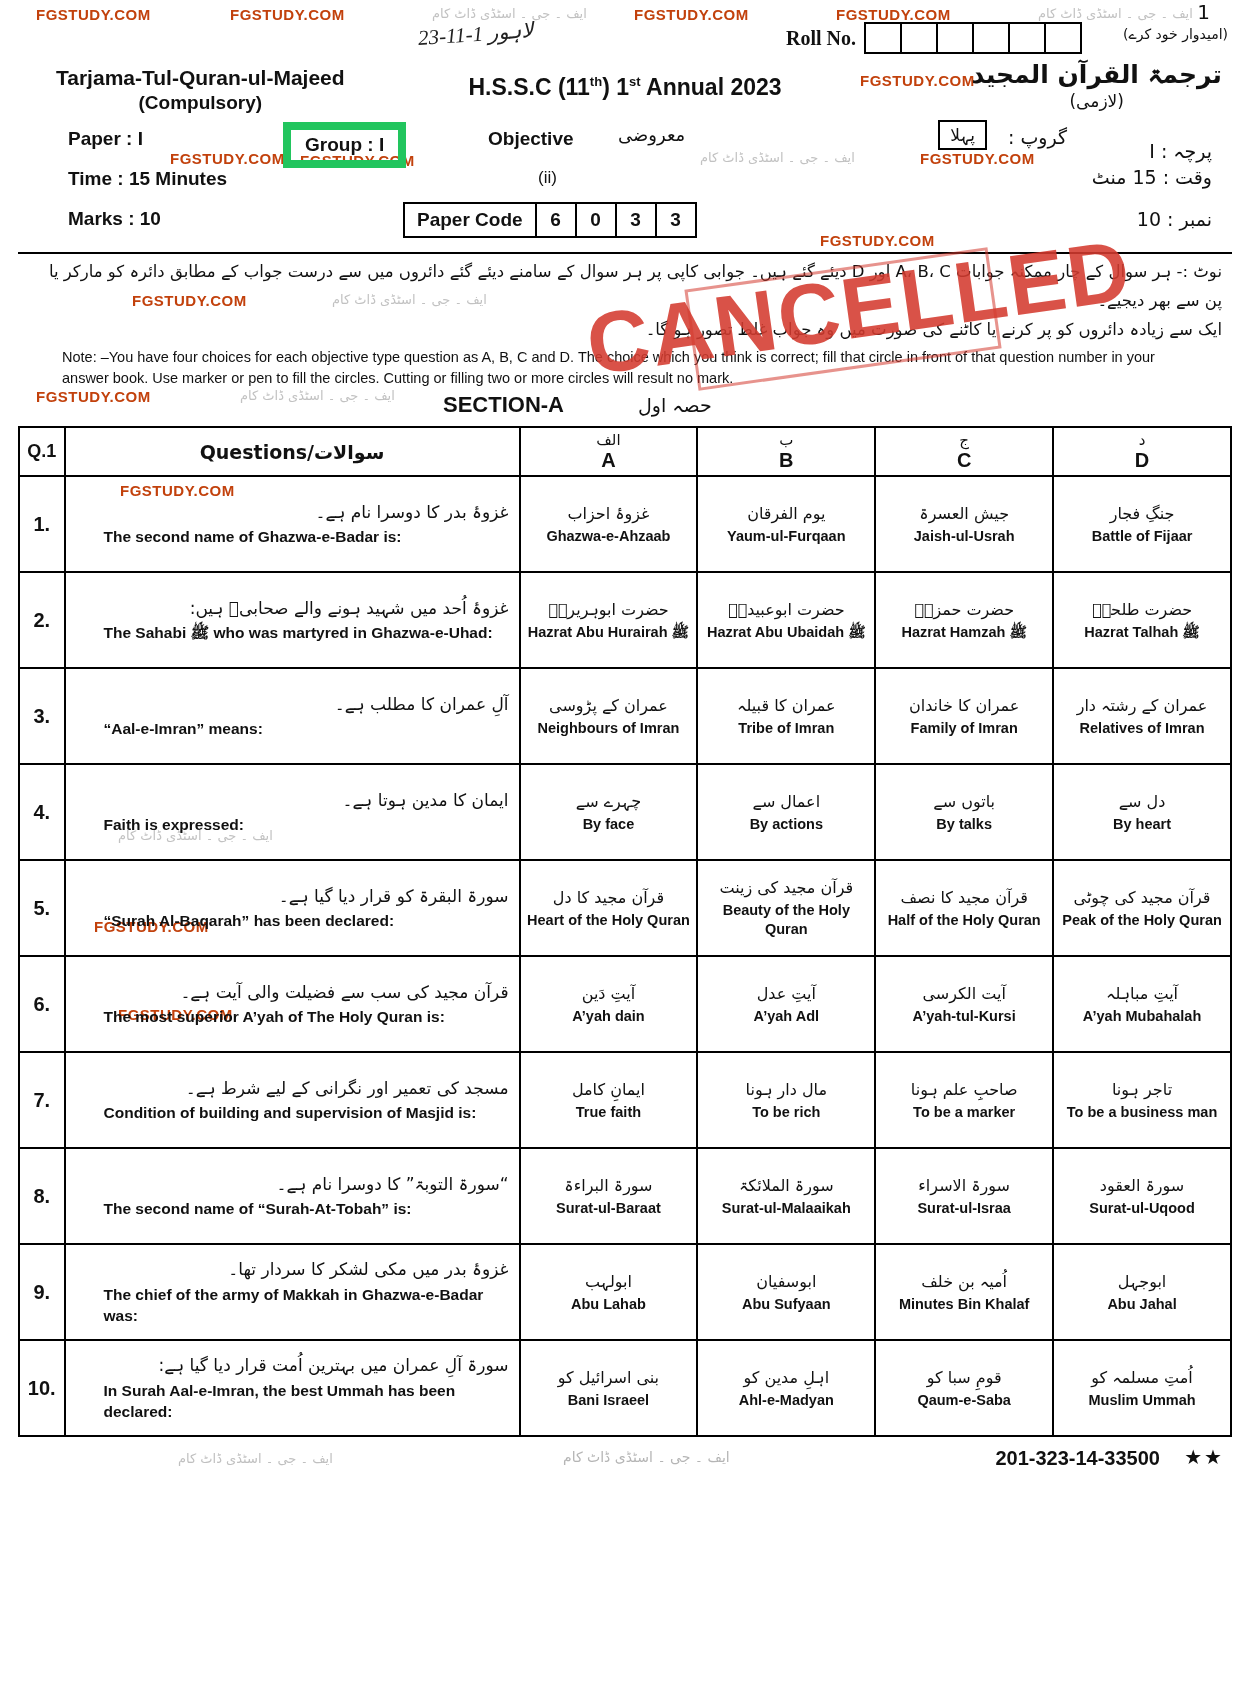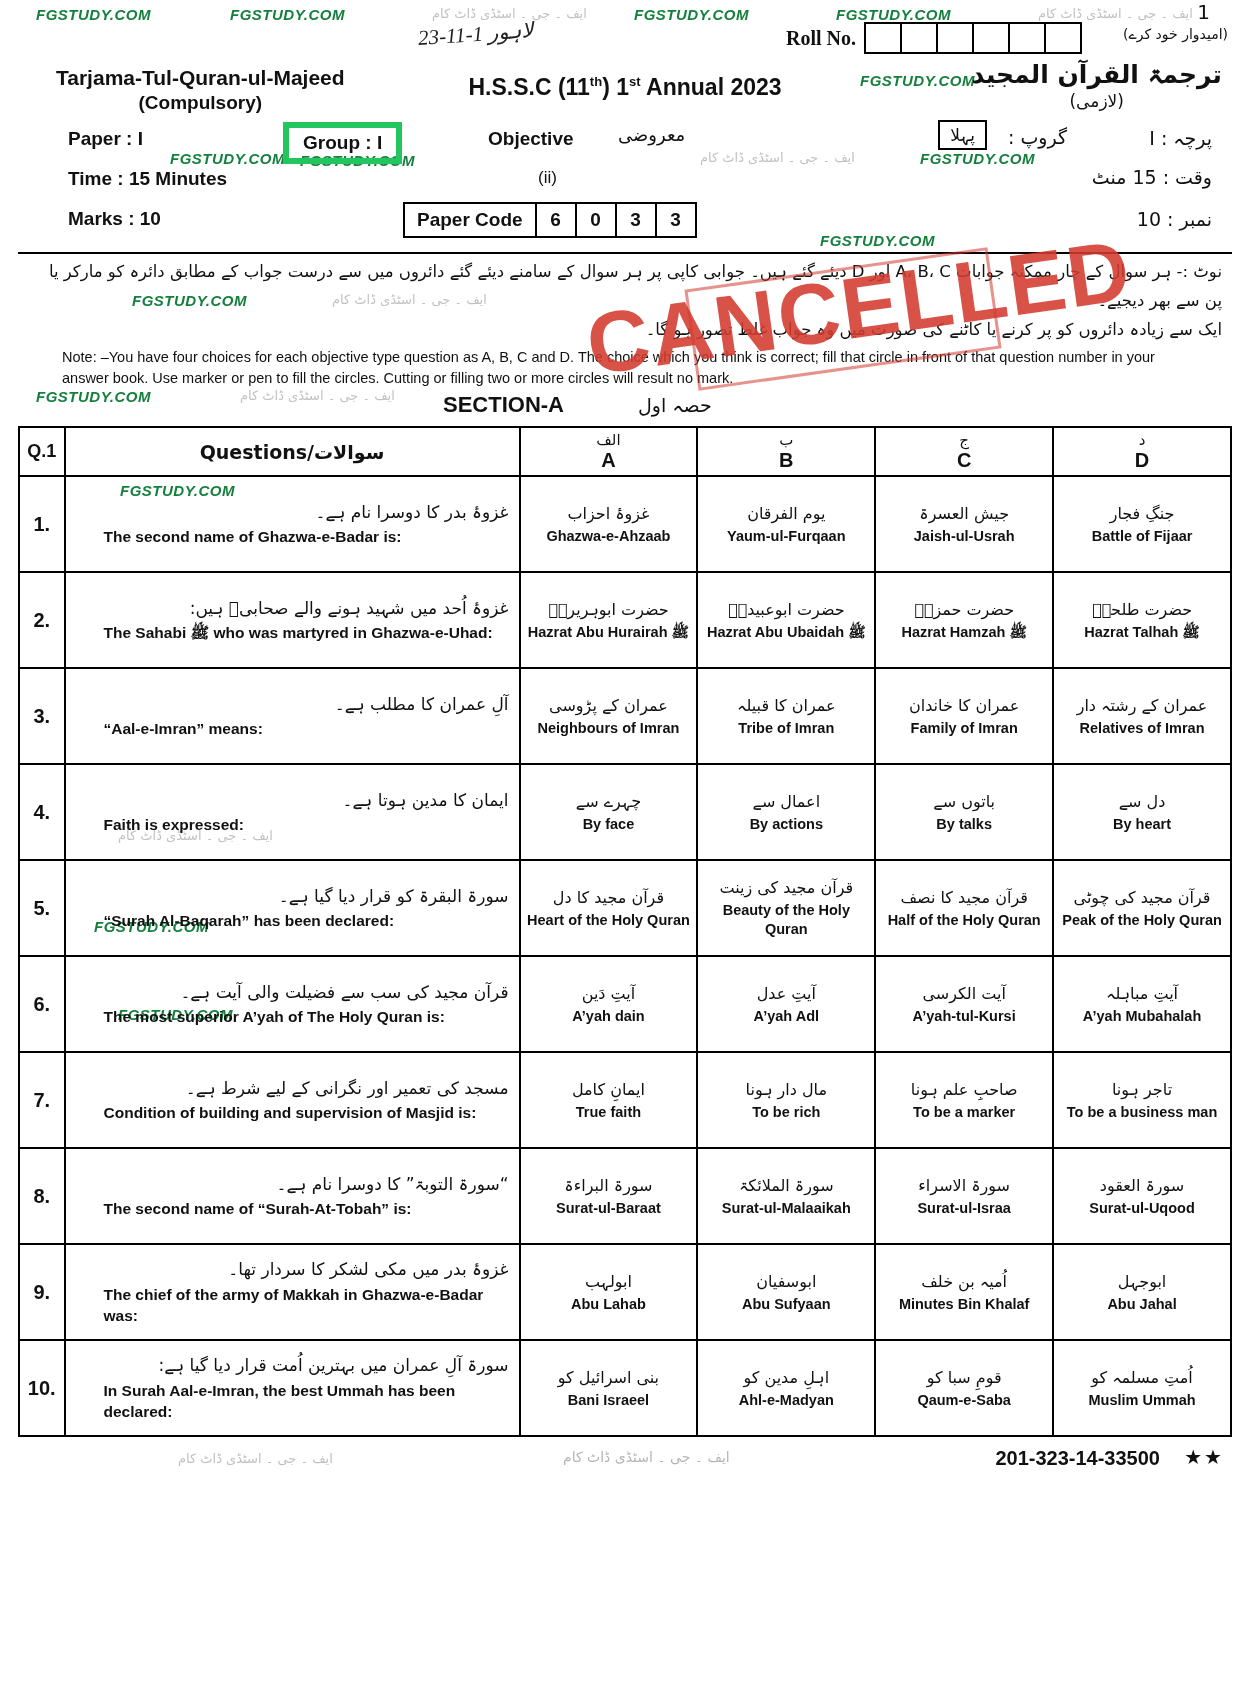--- a/index.html
+++ b/index.html
@@ -18,29 +18,28 @@
   .page {
     position: relative;
     width: 1250px;
     height: 1701px;
     box-sizing: border-box;
     padding: 0 18px;
   }
   
   .wm {
     position: absolute;
-    color: #15803d;
+    color: #c2410c;
     font-size: 15px;
     font-weight: bold;
     letter-spacing: 0.5px;
     font-family: "Liberation Sans", sans-serif;
     white-space: nowrap;
     pointer-events: none;
     z-index: 1;
-    font-style: italic;
   }
   .wm-urdu {
     position: absolute;
     color: #c2c2c2;
     font-size: 13px;
     font-family: "DejaVu Sans", sans-serif;
     white-space: nowrap;
     pointer-events: none;
     z-index: 1;
     direction: rtl;
@@ -145,31 +144,31 @@
   
   .metarow {
     position: relative;
     height: 44px;
     font-size: 19px;
     font-family: "Liberation Sans", sans-serif;
   }
   .m-paper { position: absolute; left: 50px; top: 8px; font-weight: bold;}
   .m-group {
     position: absolute; left: 265px; top: 2px;
-    border: 6px solid #22c55e; padding: 4px 14px; font-weight: bold; font-size: 19px;
+    border: 8px solid #22c55e; padding: 4px 14px; font-weight: bold; font-size: 19px;
   }
   .m-obj { position: absolute; left: 470px; top: 8px; font-weight: bold;}
   .m-obj-ur { position: absolute; left: 600px; top: 4px; font-size: 18px; font-family: "DejaVu Sans", sans-serif;}
   .m-grp-ur-box {
     position: absolute; right: 245px; top: 0px;
     border: 2px solid #000; padding: 3px 10px; font-size: 17px; font-family: "DejaVu Sans", sans-serif;
     direction: rtl;
   }
   .m-grp-ur { position: absolute; right: 165px; top: 6px; font-size: 19px; font-family: "DejaVu Sans", sans-serif; direction: rtl;}
-  .m-parcha { position: absolute; right: 20px; top: 7px; font-size: 19px; font-family: "DejaVu Sans", sans-serif; direction: rtl;}
+  .m-parcha { position: absolute; right: 20px; top: 20px; font-size: 19px; font-family: "DejaVu Sans", sans-serif; direction: rtl;}
 
   .metarow2 { position: relative; height: 38px; font-size: 19px; }
   .m-time { position: absolute; left: 50px; top: 4px; font-weight: bold;}
   .m-ii { position: absolute; left: 520px; top: 4px; font-size: 17px;}
   .m-waqt { position: absolute; right: 20px; top: 2px; font-size: 19px; font-family: "DejaVu Sans", sans-serif; direction: rtl;}
 
   .metarow3 { position: relative; height: 46px; font-size: 19px; }
   .m-marks { position: absolute; left: 50px; top: 6px; font-weight: bold;}
   .m-pcode {
     position: absolute; left: 385px; top: 0;

